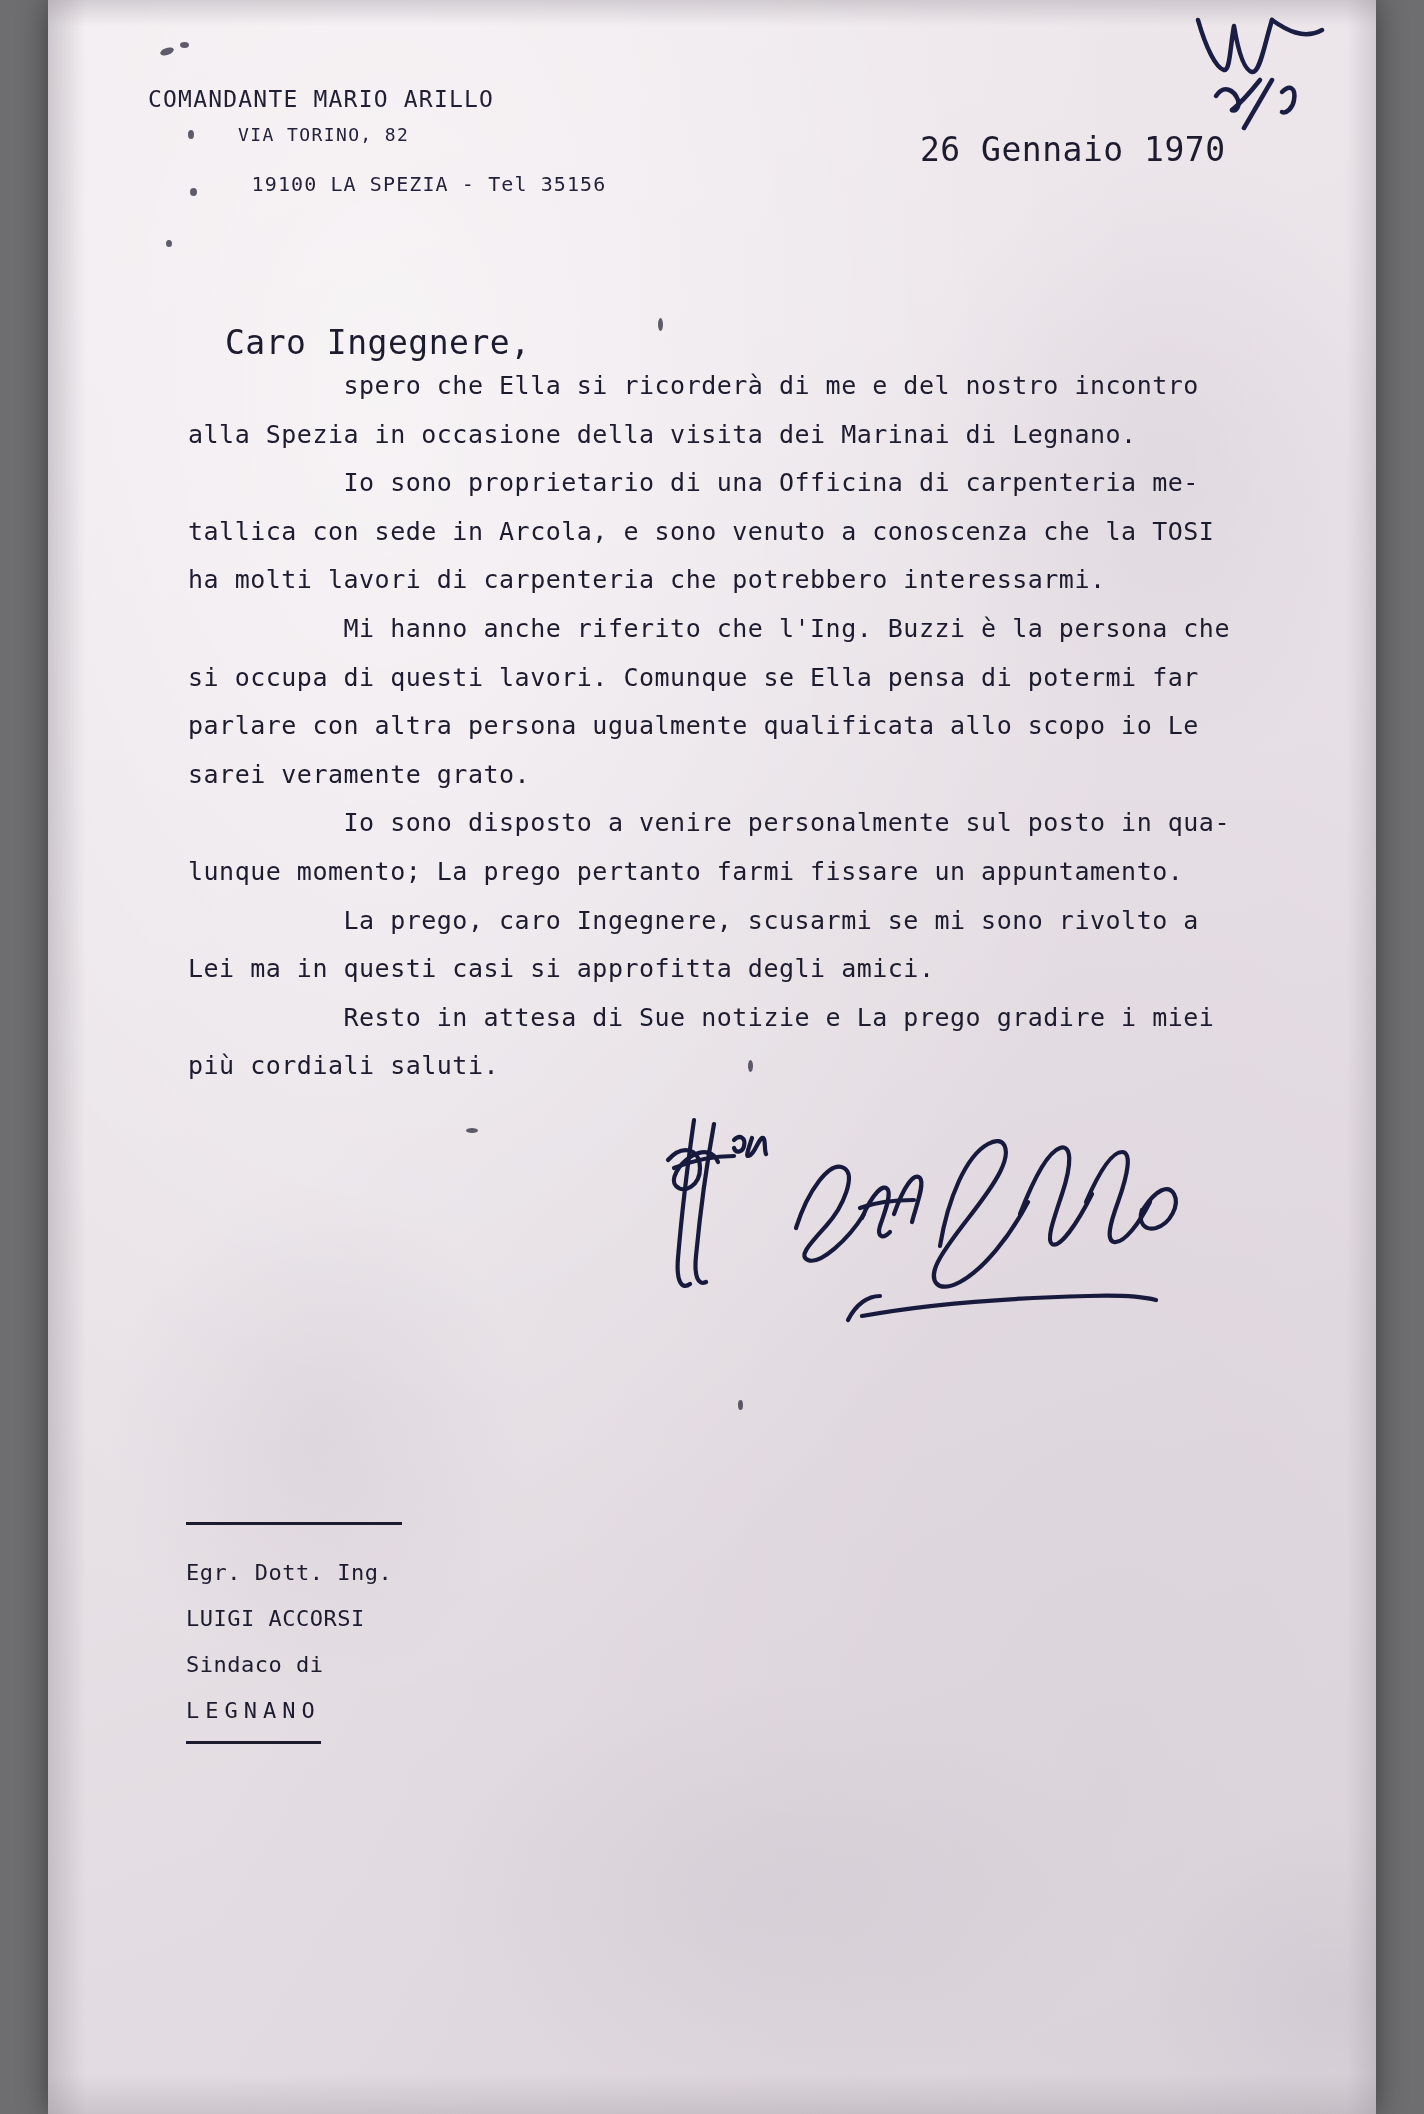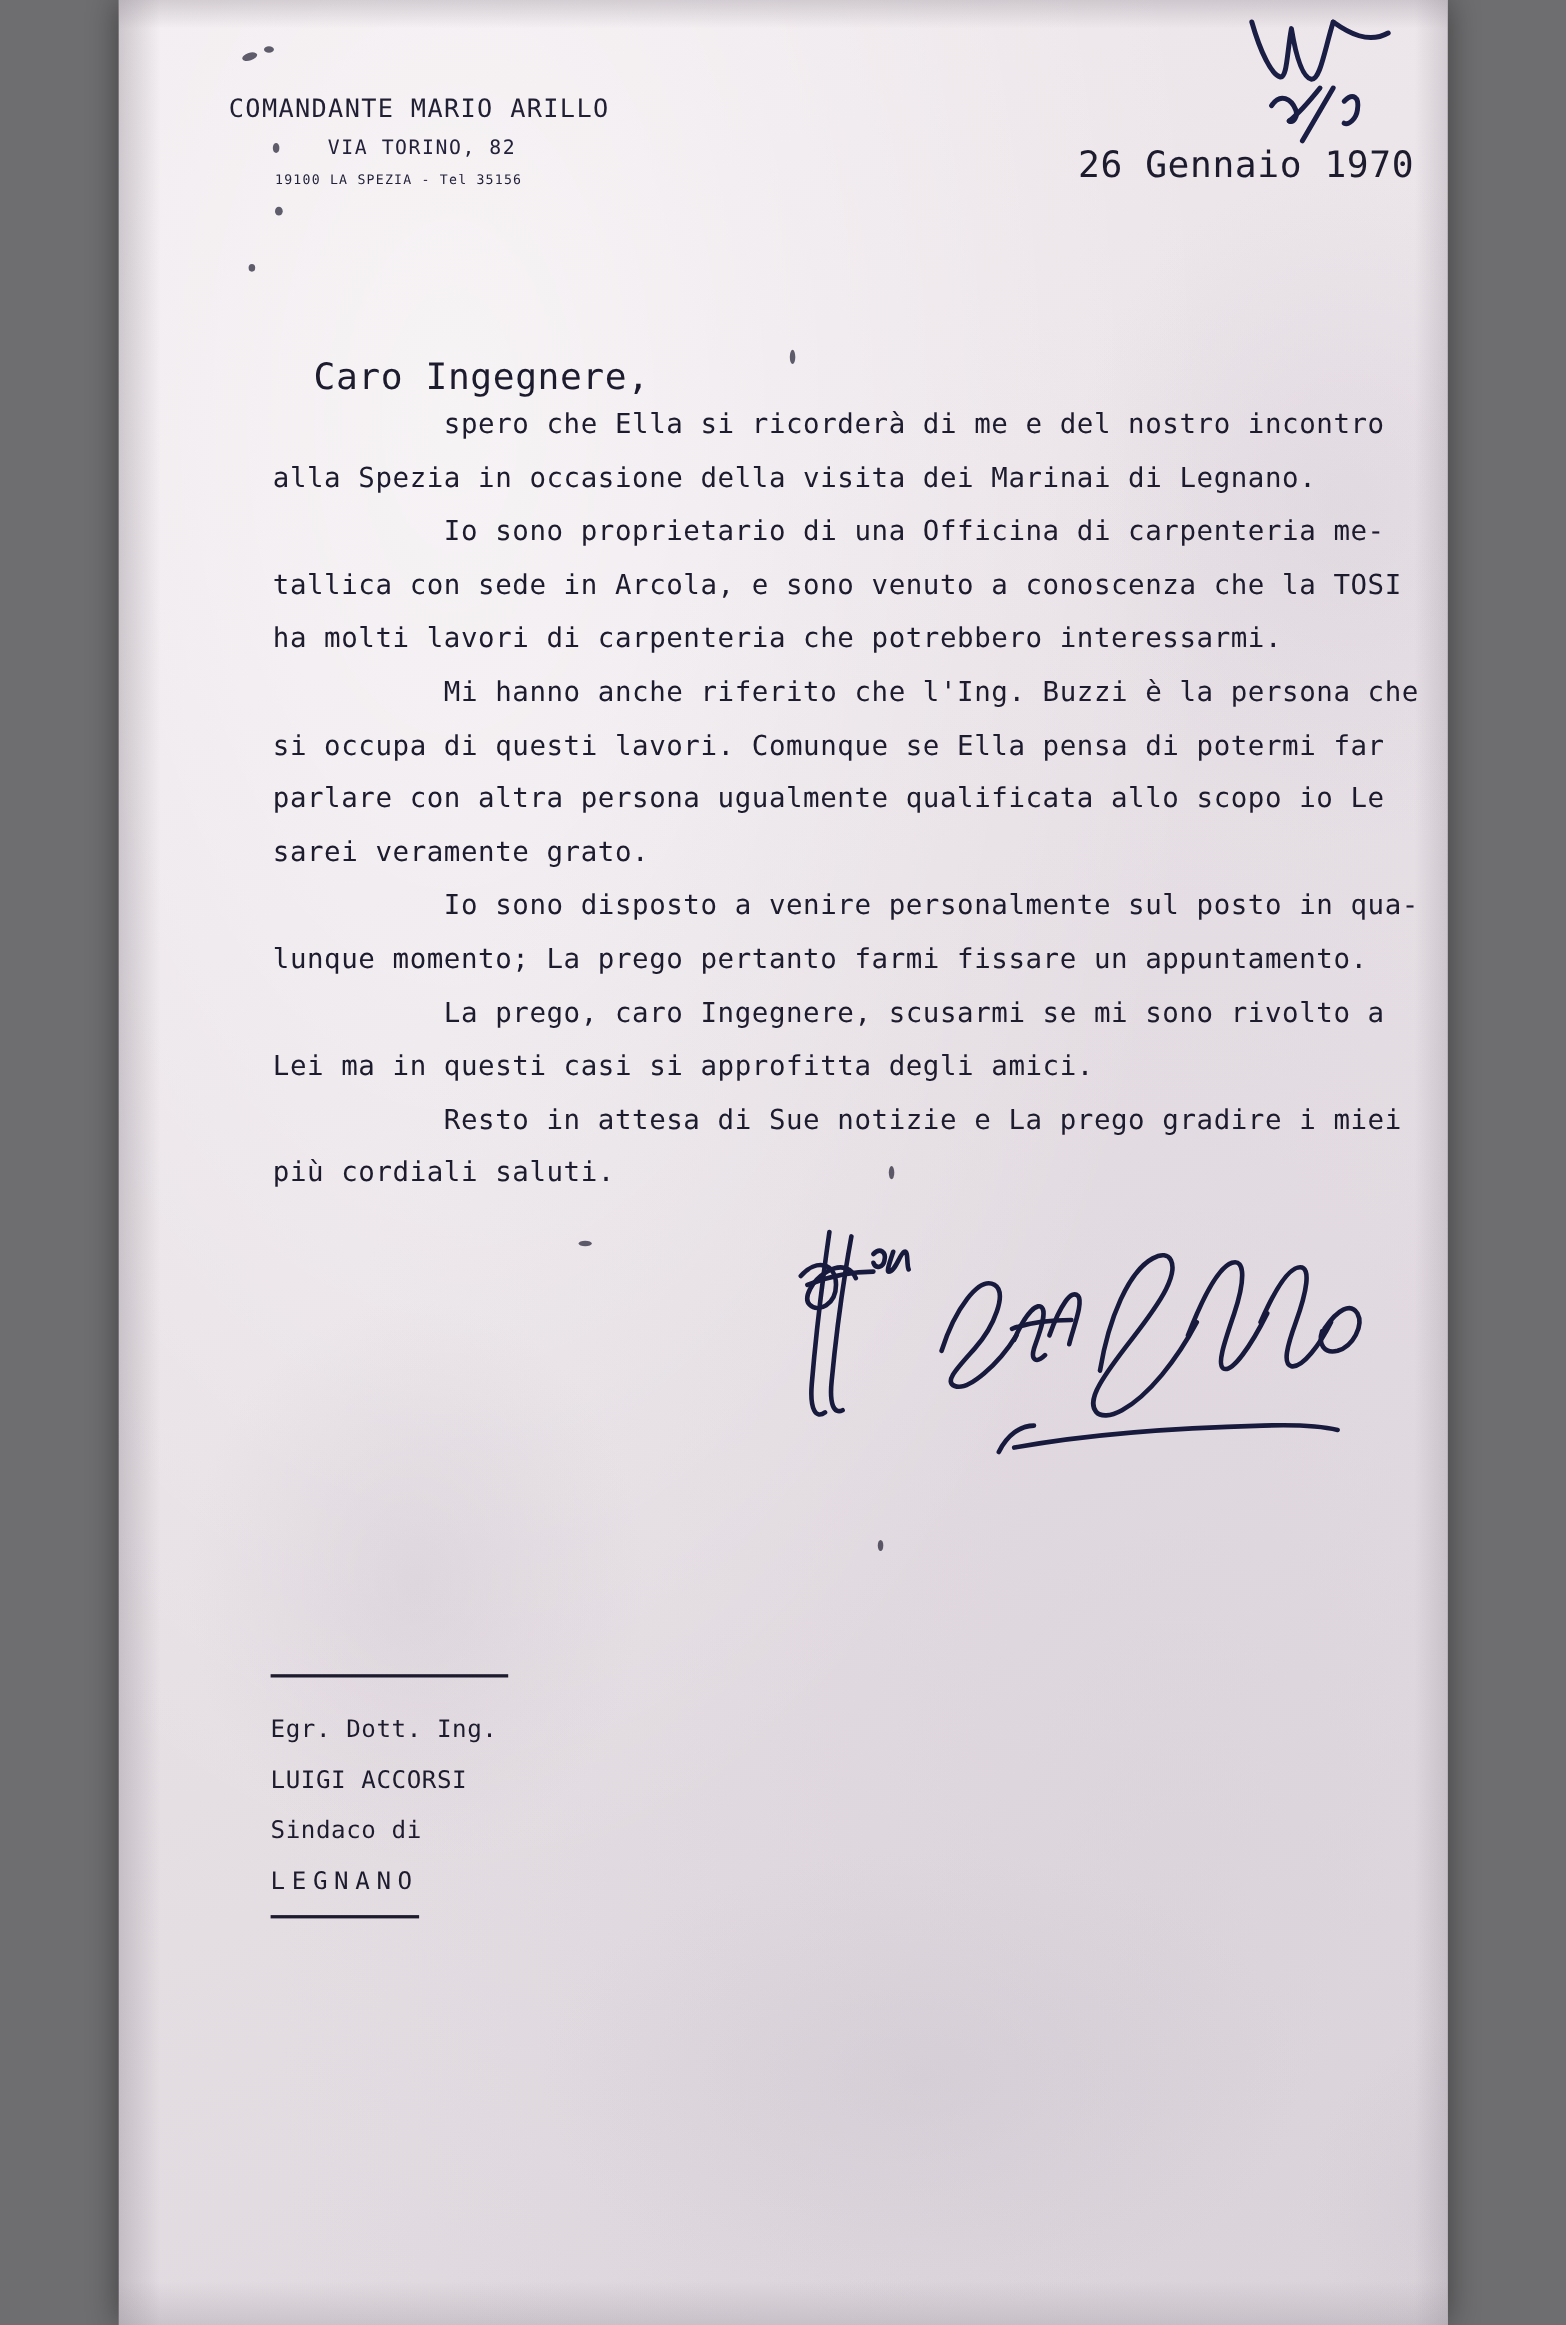--- a/index.html
+++ b/index.html
@@ -3,21 +3,21 @@
 <meta charset="utf-8">
 <style>
   html, body {
     margin: 0;
     padding: 0;
     background: #6e6e70;
   }
 
   .page {
     position: relative;
-    width: 1208px;
+    width: 1328px;
     height: 2114px;
     margin: 0 auto;
     background:
       radial-gradient(ellipse at 25% 18%, rgba(255,255,255,0.55) 0%, rgba(255,255,255,0) 55%),
       radial-gradient(ellipse at 80% 85%, rgba(214,206,214,0.55) 0%, rgba(255,255,255,0) 60%),
       linear-gradient(160deg, #efe8ec 0%, #eae3e8 35%, #e6dfe4 60%, #ded7dd 100%);
     overflow: hidden;
     box-shadow: 0 0 28px rgba(0,0,0,0.45);
   }
 
@@ -81,26 +81,27 @@
     font-family: "DejaVu Sans Mono", "Liberation Mono", monospace;
     font-size: 18px;
     color: #24223a;
     letter-spacing: 1.4px;
     margin-top: 12px;
     margin-left: 90px;
     white-space: nowrap;
   }
   .lh-city {
     font-family: "DejaVu Sans Mono", "Liberation Mono", monospace;
-    font-size: 12px;
+    font-size: 20px;
     color: #24223a;
     letter-spacing: 1.1px;
-    margin-top: 11px;
+    margin-top: 27px;
     margin-left: 42px;
     white-space: nowrap;
+    text-align: center;
   }
 
   .date {
     position: absolute;
     left: 872px;
     top: 133px;
     font-size: 33px;
     line-height: 1;
     white-space: nowrap;
   }

